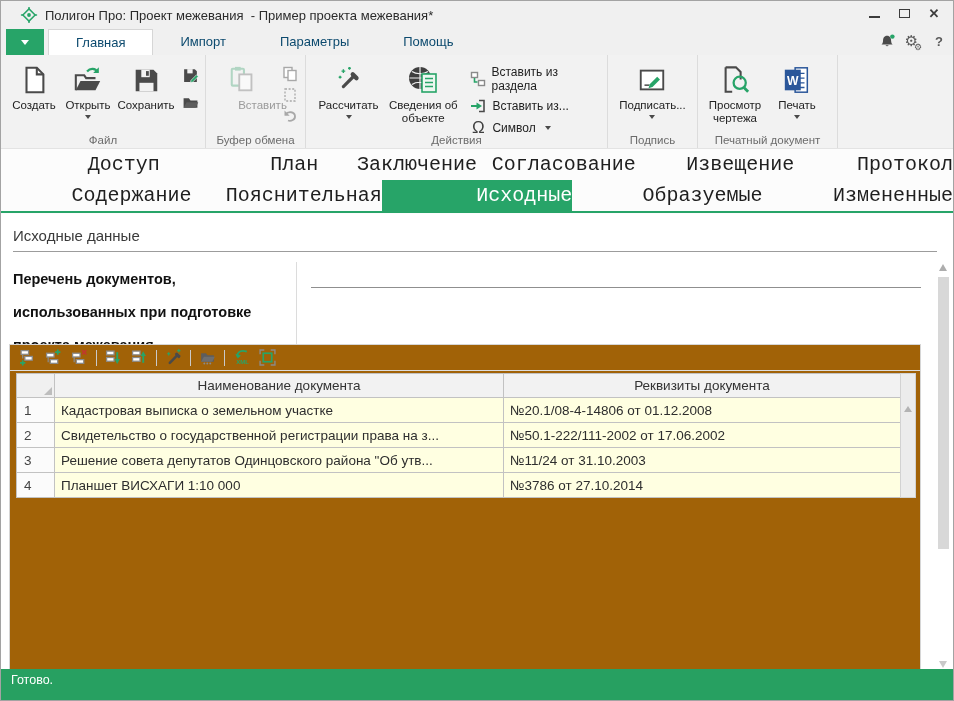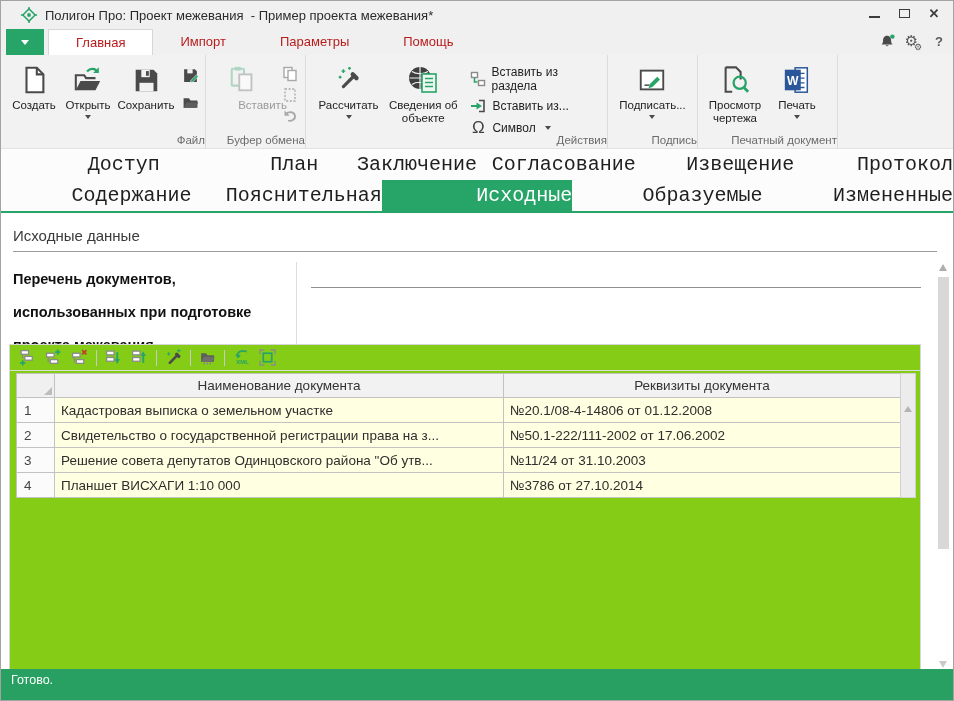--- a/index.html
+++ b/index.html
@@ -18,34 +18,34 @@
   .glyph-min { width:11px; height:0; border-bottom:2px solid #3c3c3c; margin-top:8px; }
   .glyph-max { width:11px; height:9px; border:1.5px solid #3c3c3c; }
   .glyph-close { font-size:13px; color:#3c3c3c; font-weight:bold; }
 
   
   .tabstrip { position:absolute; top:28px; left:0; right:0; height:26px; display:flex; align-items:flex-end; }
   .file-menu-btn { width:38px; height:26px; background:#27a468; margin-left:5px;
                    display:flex; align-items:center; justify-content:center; }
   .file-menu-btn .wcaret { width:0; height:0; border-left:4px solid transparent;
                    border-right:4px solid transparent; border-top:5px solid #fff; }
-  .mtab { height:26px; line-height:26px; padding:0 27px; font-size:13px; color:#b91c1c; }
+  .mtab { height:26px; line-height:26px; padding:0 27px; font-size:13px; color:#0c4a6e; }
   .mtab.active { background:#fff; border:1px solid #d6d6d6; border-bottom:none; margin-left:4px; }
   .quick-icons { position:absolute; right:8px; top:3px; display:flex; align-items:center; gap:9px; }
   .bell-wrap { position:relative; display:inline-flex; }
   .gear-big { font-size:15px; color:#5a5a5a; line-height:1; }
   .gear-small { font-size:9px; color:#5a5a5a; position:relative; top:4px; left:-4px; }
   .help-q { font-size:13px; color:#5a5a5a; font-weight:bold; padding-right:2px; }
 
   
   .ribbon { position:absolute; top:54px; left:0; right:0; height:94px; background:#f2f2f2;
             display:flex; border-bottom:1px solid #e3e3e3; }
   .rgroup { position:relative; height:100%; border-right:1px solid #dcdcdc;
             display:flex; align-items:flex-start; padding:5px 2px 18px 2px; }
-  .rgroup-label { position:absolute; bottom:2px; left:0; right:0; text-align:right;
+  .rgroup-label { position:absolute; bottom:2px; left:0; right:0; text-align:center;
                   font-size:11.5px; color:#6b6b6b; }
   .rbtn { display:flex; flex-direction:column; align-items:center; padding:3px 4px;
           min-width:54px; cursor:default; }
   .rbtn .ric { height:34px; display:flex; align-items:center; justify-content:center; }
   .rlbl { font-size:11.5px; color:#222; line-height:13px; text-align:center; margin-top:2px; }
   .rlbl.two { width:80px; }
   .rcaret { width:0; height:0; border-left:3.5px solid transparent; border-right:3.5px solid transparent;
             border-top:4px solid #4a4a4a; margin-top:3px; }
   .rbtn.disabled .rlbl { color:#9b9b9b;margin-left:40px; }
   .rbtn.disabled .ric { opacity:.55; }
@@ -70,21 +70,21 @@
   .section-title { position:absolute; left:12px; top:13px; font-size:15px; color:#3a3a3a; }
   .hrule { position:absolute; left:12px; right:16px; top:37px; border-top:1px solid #9c9c9c; }
   .list-label { position:absolute; left:12px; top:49px; width:258px; font-size:14.5px;
                 font-weight:bold; color:#111; line-height:33px; }
   .vdivider { position:absolute; left:295px; top:48px; height:82px; border-left:1px solid #dcdcdc; }
   .field-line { position:absolute; left:310px; top:50px; width:610px; height:24px;
                 border-bottom:1px solid #8f8f8f; }
 
   
   .grid-panel { position:absolute; left:8px; top:130px; width:912px; height:334px;
-                background:#84cc16; border:1px solid #d6d6d6; }
+                background:#a16207; border:1px solid #d6d6d6; }
   .gtoolbar { height:26px; display:flex; align-items:center; gap:7px; padding:0 8px;
               border-bottom:1px solid #dcdcdc; }
   .gtb { width:19px; height:19px; display:flex; align-items:center; justify-content:center; cursor:default; }
   .gsep { width:1px; height:16px; background:#c9c9c9; }
 
   table.doc-table { position:absolute; left:6px; top:28px; border-collapse:collapse; table-layout:fixed; }
   .doc-table th, .doc-table td { border:1px solid #c2c2c2; font-weight:normal; overflow:hidden; white-space:nowrap; }
   .doc-table th { height:24px; background:#f2f2f2; font-size:13.5px; color:#333; text-align:center; }
   .doc-table td { height:25px; font-size:13.5px; color:#2e2e2e; padding:0 6px; background:#ffffe1; }
   .doc-table td.rownum { background:#fbfbfb; color:#444; padding:0 0 0 7px; }

